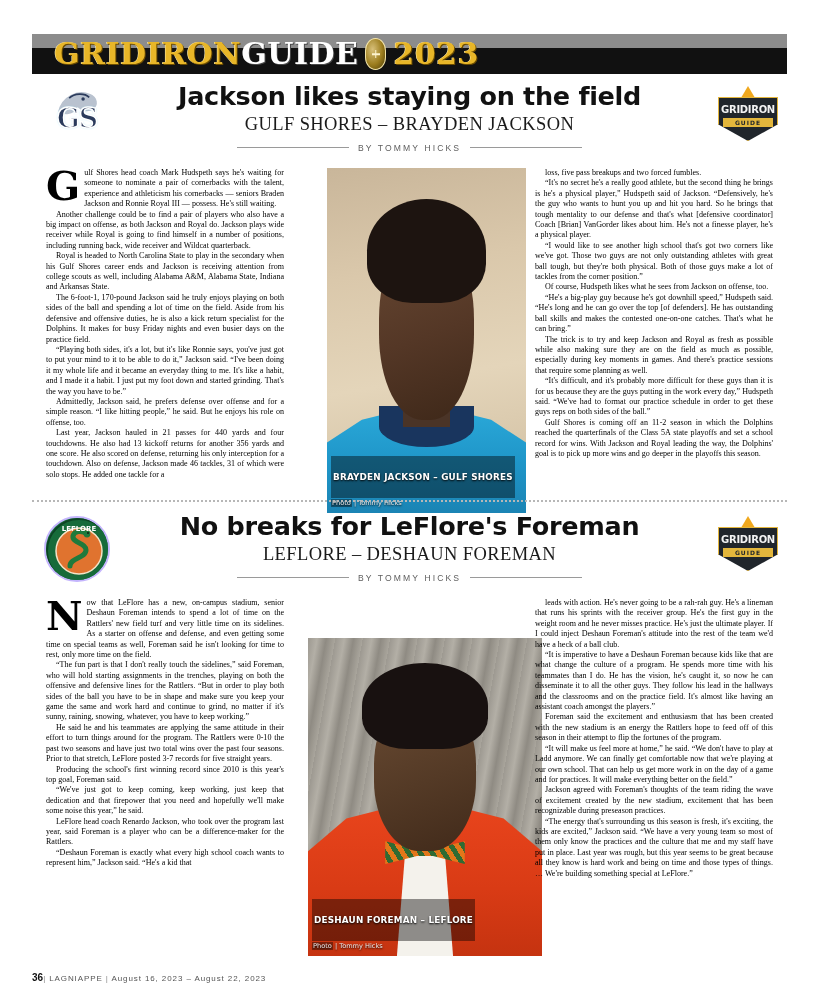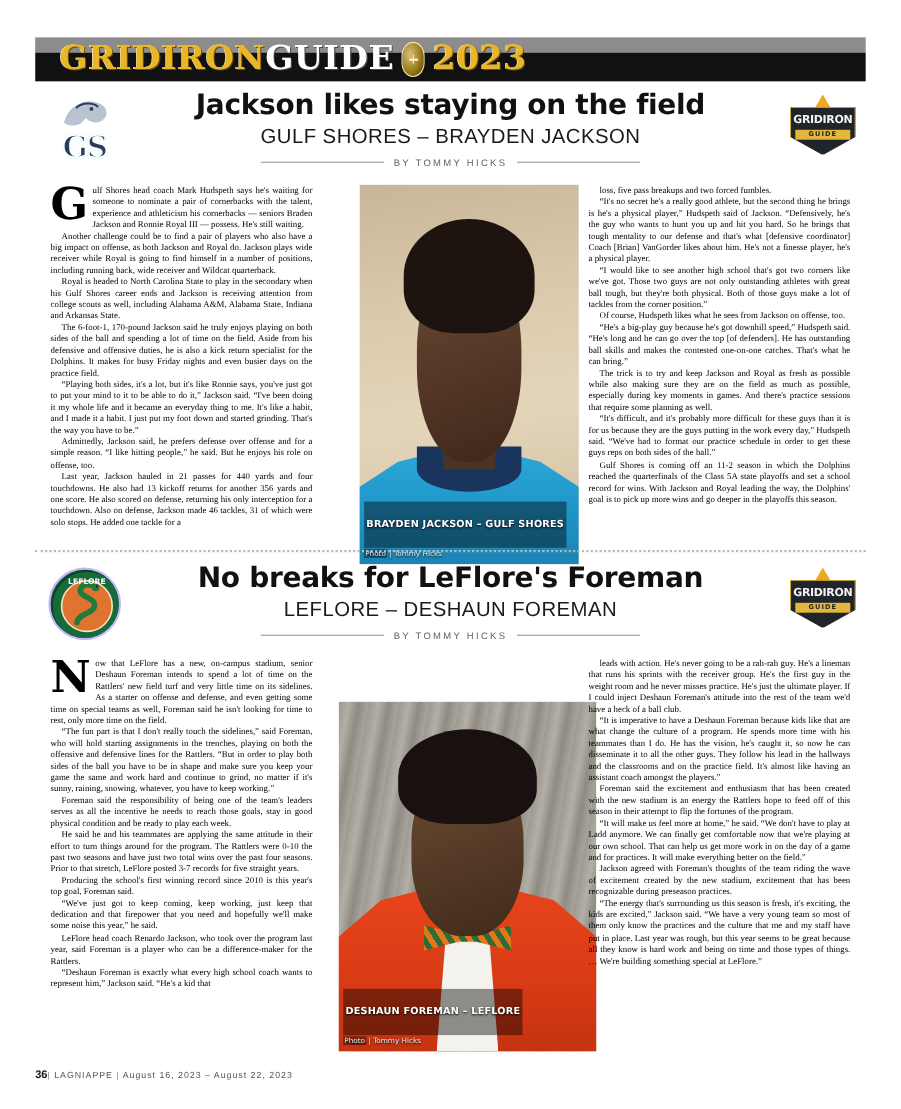--- a/index.html
+++ b/index.html
@@ -102,21 +102,21 @@
     font-weight: bold;
     font-size: 25.5px;
     letter-spacing: -0.3px;
     color: #111;
     margin: 0;
     padding-top: 4px;
     line-height: 1.12;
   }
   .subhead {
     text-align: center;
-    font-family: Liberation Sans, sans-serif;
+    font-family: Liberation Serif, serif;
     font-weight: normal;
     font-size: 18.5px;
     letter-spacing: 0.4px;
     color: #1a1a1a;
     margin: 3px 0 0 0;
     line-height: 1.1;
   }
   .byline-wrap {
     display: flex;
     align-items: center;
@@ -151,21 +151,21 @@
     width: 66px; height: 66px;
   }
 
   
   .gs-logo {
     position: relative;
     width: 66px; height: 66px;
   }
   .gs-text {
     position: absolute;
-    left: 0; bottom: 4px;
+    left: 0; bottom: 20px;
     width: 100%;
     text-align: center;
     font-family: "DejaVu Serif", serif;
     font-weight: bold;
     font-size: 27px;
     color: #2b3b5c;
     -webkit-text-stroke: 1.5px #fff;
     letter-spacing: -1px;
     line-height: 1;
     text-shadow: 0 0 2px #7fd7ef;
@@ -550,21 +550,20 @@
           <div class="gg-word">GRIDIRON</div>
           <div class="gg-sub">GUIDE</div>
         </div>
       </div>
     </div>
 
     <div class="art-body" id="body-2" style="height: 330px;">
       <div class="col col-left" id="a2-left">
           <p class="first"><span class="dropcap">N</span>ow that LeFlore has a new, on-campus stadium, senior Deshaun Foreman intends to spend a lot of time on the Rattlers' new field turf and very little time on its sidelines. As a starter on offense and defense, and even getting some time on special teams as well, Foreman said he isn't looking for time to rest, only more time on the field.</p>
           <p>“The fun part is that I don't really touch the sidelines,” said Foreman, who will hold starting assignments in the trenches, playing on both the offensive and defensive lines for the Rattlers. “But in order to play both sides of the ball you have to be in shape and make sure you keep your game the same and work hard and continue to grind, no matter if it's sunny, raining, snowing, whatever, you have to keep working.”</p>
-          <p>Foreman said the responsibility of being one of the team's leaders serves as all the incentive he needs to reach those goals, stay in good physical condition and be ready to play each week.</p>
           <p>He said he and his teammates are applying the same attitude in their effort to turn things around for the program. The Rattlers were 0-10 the past two seasons and have just two total wins over the past four seasons. Prior to that stretch, LeFlore posted 3-7 records for five straight years.</p>
           <p>Producing the school's first winning record since 2010 is this year's top goal, Foreman said.</p>
           <p>“We've just got to keep coming, keep working, just keep that dedication and that firepower that you need and hopefully we'll make some noise this year,” he said.</p>
           <p>LeFlore head coach Renardo Jackson, who took over the program last year, said Foreman is a player who can be a difference-maker for the Rattlers.</p>
           <p>“Deshaun Foreman is exactly what every high school coach wants to represent him,” Jackson said. “He's a kid that</p>
         </div>
 
       <div class="photo-wrap" id="photo-2" style="top: 0px; margin-top: 40px;">
         <div class="photo-canvas">
           <div class="bg-2"></div>

